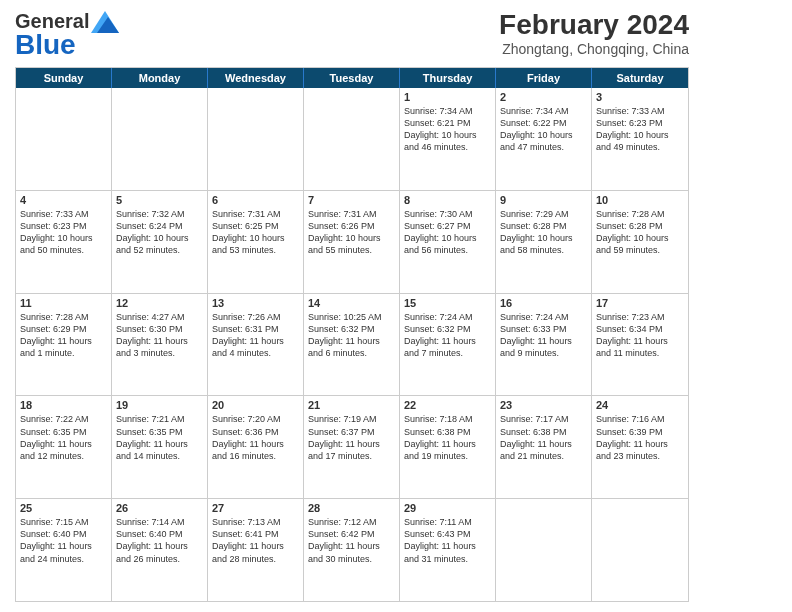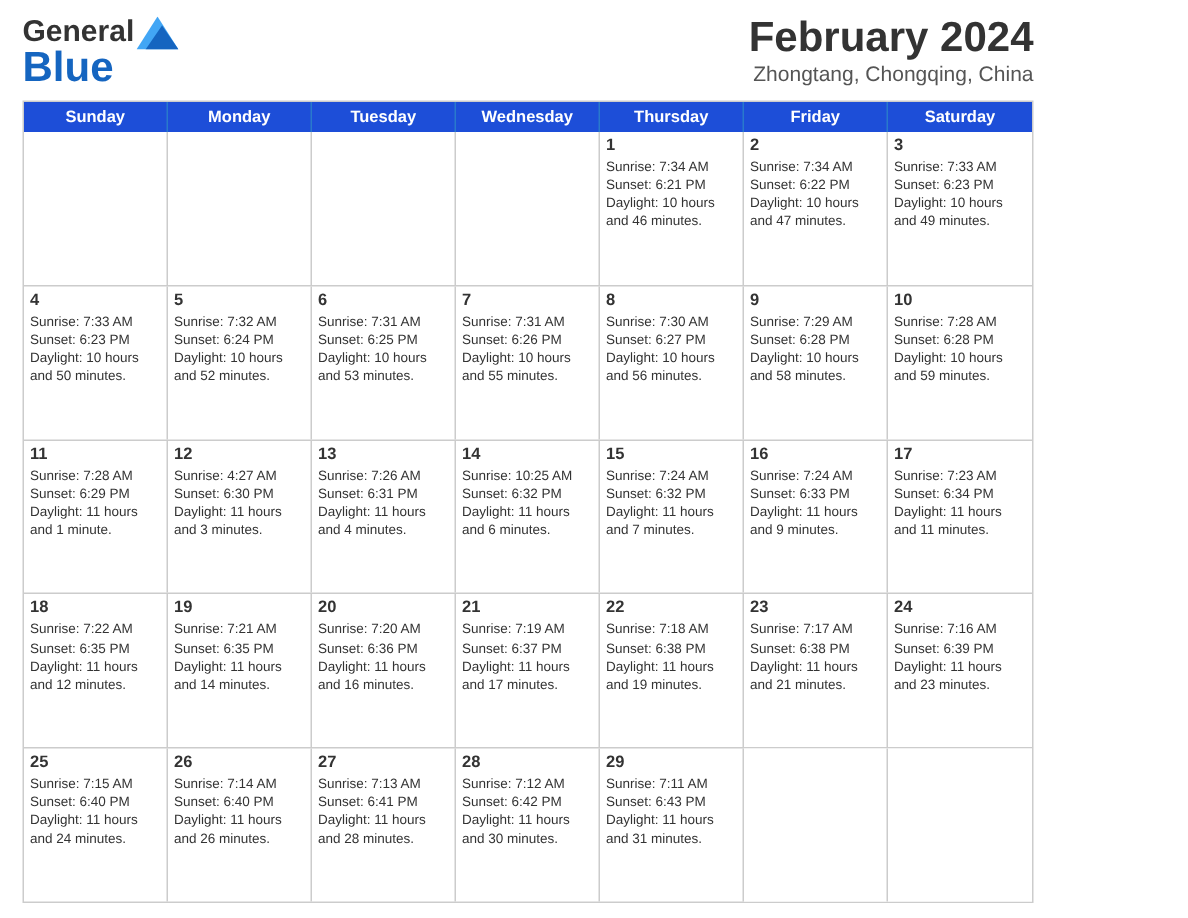--- a/index.html
+++ b/index.html
@@ -38,21 +38,21 @@
     }
     .calendar {
       flex: 1;
       display: flex;
       flex-direction: column;
       border: 1px solid #ccc;
     }
     .cal-header-row {
       display: grid;
       grid-template-columns: repeat(7, 1fr);
-      background: #1d4ed8;
+      background: #0c4a6e;
     }
     .cal-header-cell {
       color: #fff;
       font-size: 11px;
       font-weight: bold;
       text-align: center;
       padding: 4px 2px;
       border-right: 1px solid #2979cc;
     }
     .cal-header-cell:last-child { border-right: none; }
@@ -121,22 +121,22 @@
     <div class="title-area">
       <div class="month-title">February 2024</div>
       <div class="subtitle">Zhongtang, Chongqing, China</div>
     </div>
   </div>
 
   <div class="calendar">
     <div class="cal-header-row">
     <div class="cal-header-cell">Sunday</div>
         <div class="cal-header-cell">Monday</div>
+        <div class="cal-header-cell">Wednesday</div>
         <div class="cal-header-cell">Tuesday</div>
-        <div class="cal-header-cell">Wednesday</div>
         <div class="cal-header-cell">Thursday</div>
         <div class="cal-header-cell">Friday</div>
         <div class="cal-header-cell">Saturday</div>
       </div>
     <div class="cal-body">
     <div class="cal-row">
           <div class="cal-cell empty"></div>
           <div class="cal-cell empty"></div>
           <div class="cal-cell empty"></div>
           <div class="cal-cell empty"></div>

